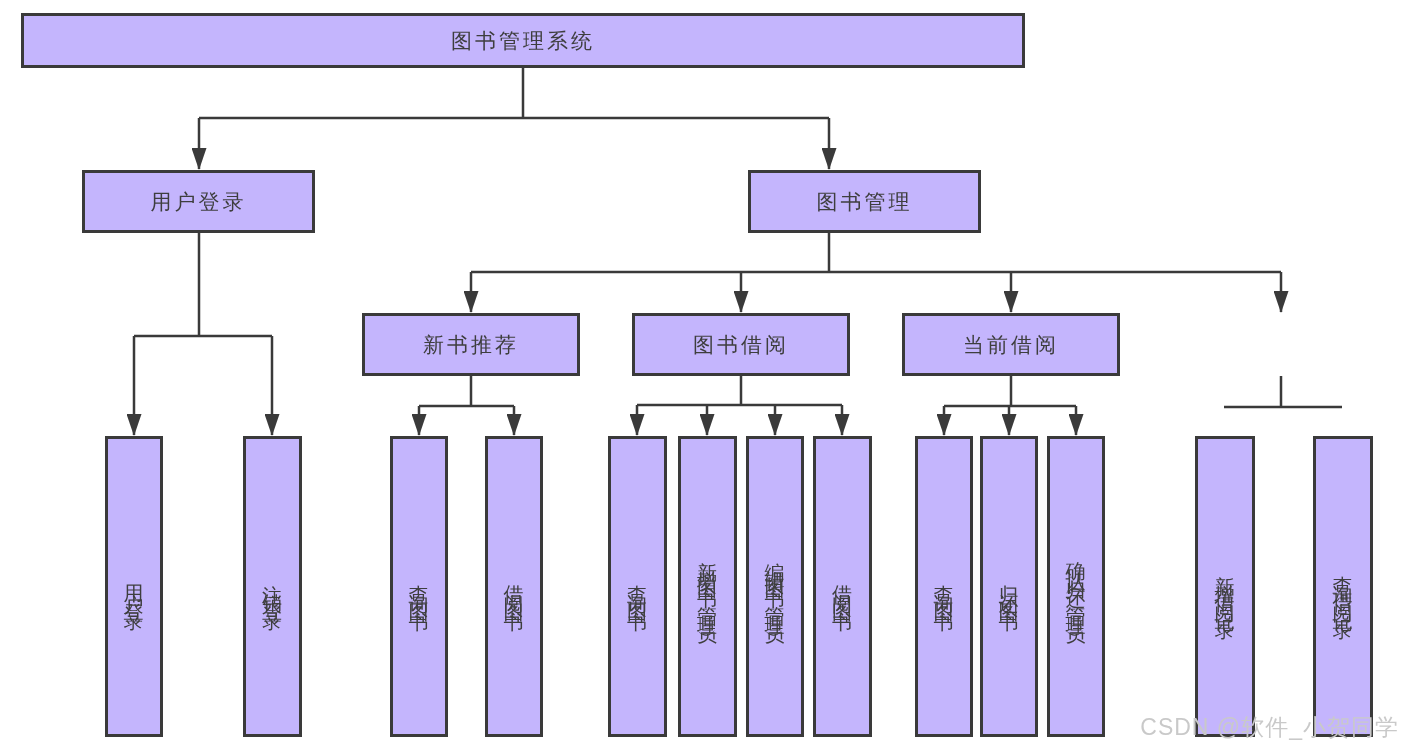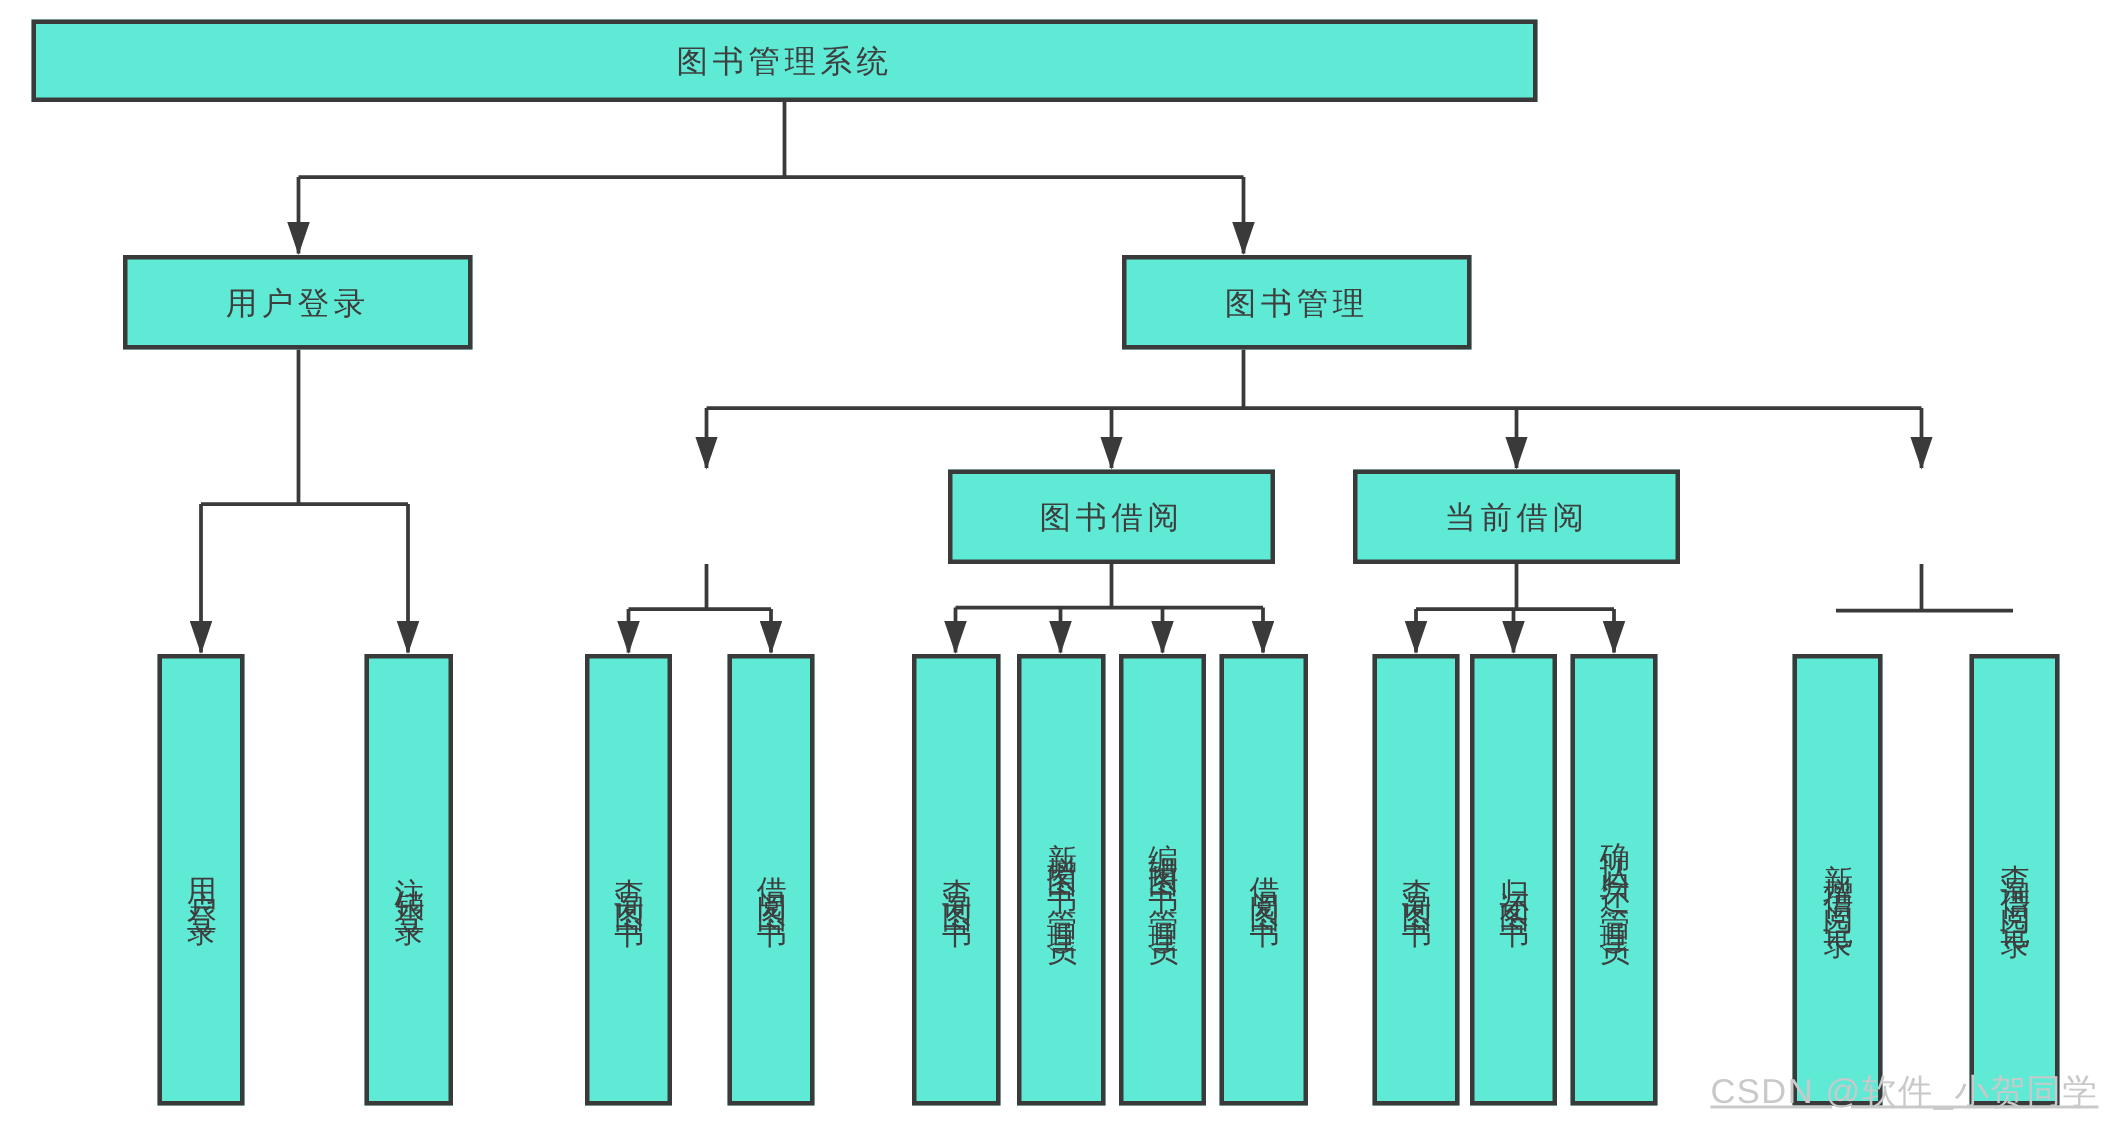--- a/index.html
+++ b/index.html
@@ -6,21 +6,21 @@
   .stage {
     position:relative;
     width:1405px; height:747px;
     background:#ffffff;
     overflow:hidden;
     font-family:"Liberation Sans", sans-serif;
   }
   .connectors { position:absolute; left:0; top:0; z-index:1; }
   .box {
     position:absolute;
-    background:#5eead4;
+    background:#c4b5fd;
     border:3px solid #3a3a3a;
     box-sizing:border-box;
     display:flex;
     align-items:center;
     justify-content:center;
     z-index:2;
   }
   .box span { color:#3e3e3e; }
   .h span {
     font-size:21px;
@@ -35,21 +35,20 @@
     line-height:1.1;
   }
   .watermark {
     position:absolute;
     right:6px; bottom:4px;
     font-size:23px;
     color:#c9c9c9;
     letter-spacing:1px;
     z-index:5;
     white-space:nowrap;
-    text-decoration:underline;
   }
 </style>
 </head>
 <body>
 
 <div class="stage">
 
   <svg class="connectors" width="1405" height="747" viewBox="0 0 1405 747">
     <defs>
       <marker id="arrow" viewBox="0 0 22 15" refX="21" refY="7.5" markerUnits="userSpaceOnUse" markerWidth="22" markerHeight="15" orient="auto">
@@ -90,20 +89,23 @@
     <span>图书管理系统</span>
   </div>
 
   <div class="box h" style="left:82px;top:170px;width:233px;height:63px">
     <span>用户登录</span>
   </div>
   <div class="box h" style="left:748px;top:170px;width:233px;height:63px">
     <span>图书管理</span>
   </div>
 
+  <div class="box h" style="left:362px;top:313px;width:218px;height:63px">
+    <span>新书推荐</span>
+  </div>
   <div class="box h" style="left:902px;top:313px;width:218px;height:63px">
     <span>当前借阅</span>
   </div>
   <div class="box h" style="left:632px;top:313px;width:218px;height:63px">
     <span>图书借阅</span>
   </div>
 
   <div class="box v" style="left:105px;top:436px;width:58px;height:301px">
     <span>用户登录</span>
   </div>

